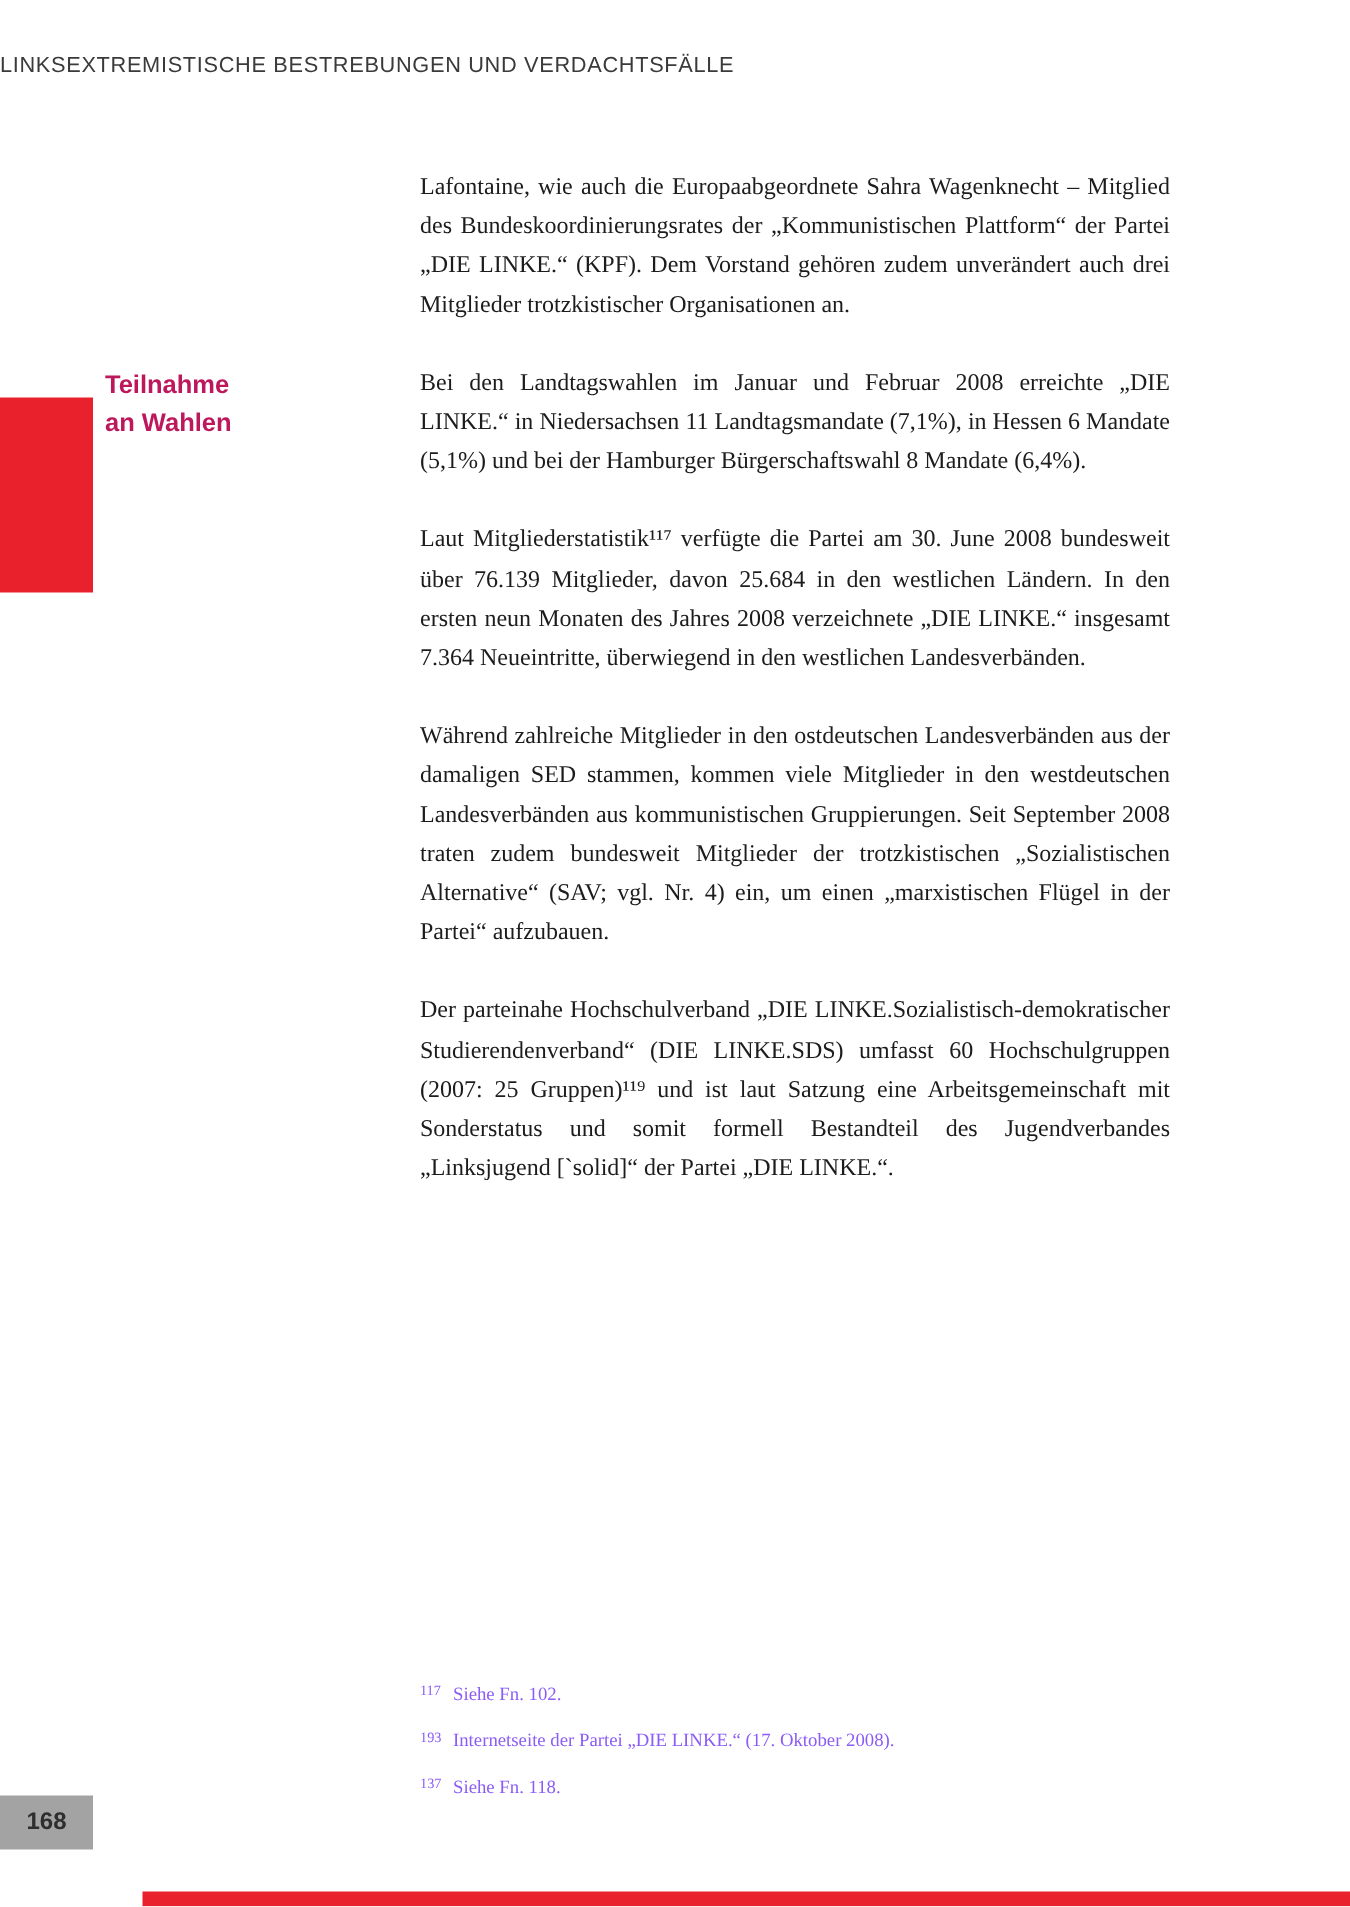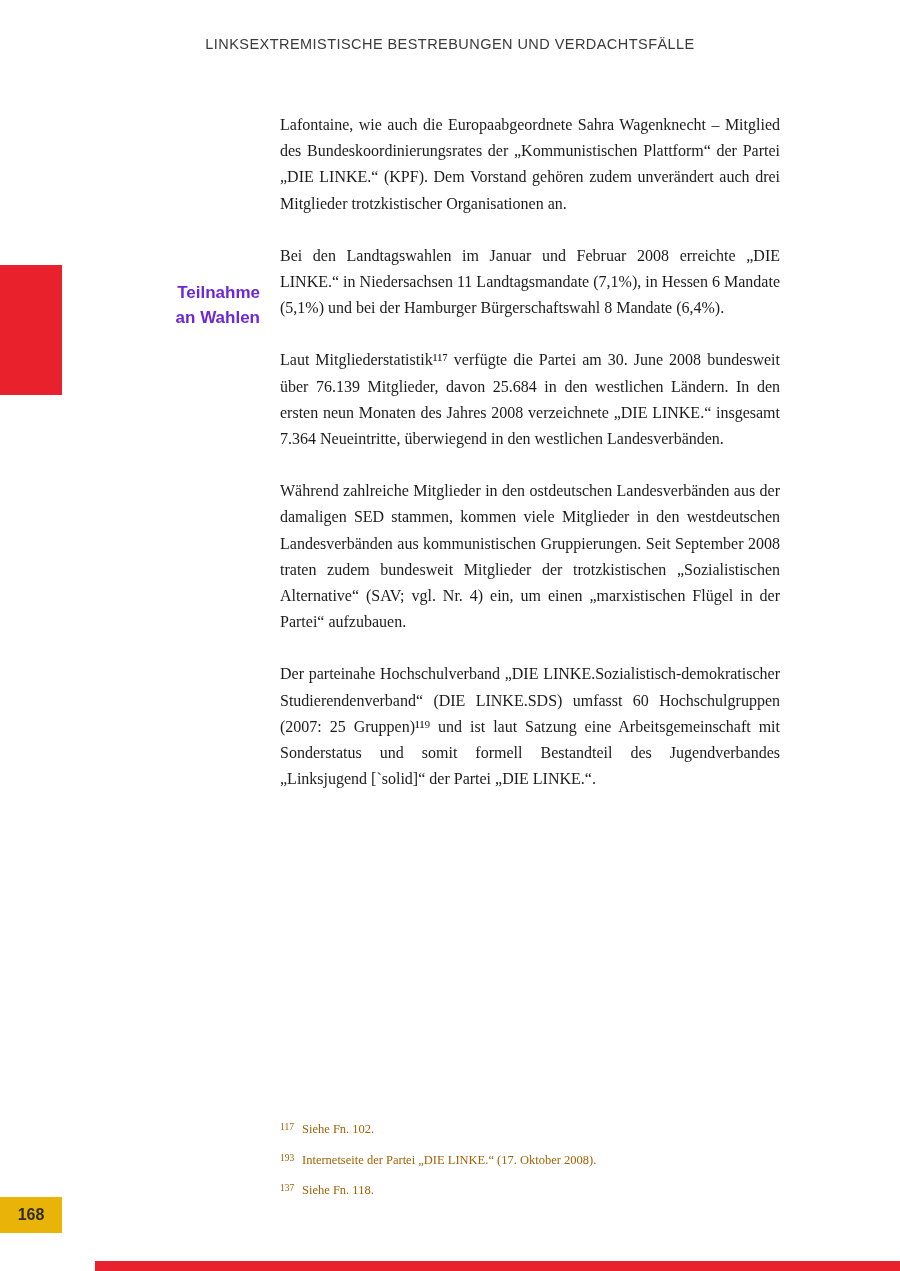--- a/index.html
+++ b/index.html
@@ -10,21 +10,21 @@
     background: #ffffff;
     overflow: hidden;
     font-family: "Liberation Serif", serif;
     color: #1c1c1c;
   }
   .header {
     position: absolute;
     top: 36px;
     left: 0;
     width: 100%;
-    text-align: center;
+    text-align: left;
     font-family: "Liberation Sans", sans-serif;
     font-size: 14.5px;
     letter-spacing: 0.45px;
     color: #3a3a3a;
   }
   .chapter-marker {
     position: absolute;
     left: 0;
     top: 265px;
     width: 62px;
@@ -36,62 +36,60 @@
     top: 112px;
     left: 280px;
     width: 500px;
   }
   .section { position: relative; }
   .margin-label {
     position: absolute;
     top: 1px;
     right: calc(100% + 20px);
     width: 190px;
-    text-align: right;
     font-family: "Liberation Sans", sans-serif;
     font-weight: 700;
     font-size: 17px;
     line-height: 25px;
-    color: #6d28d9;
+    color: #be185d;
     white-space: pre-line;
-    margin-top: 36px;
   }
   .para {
     margin: 0 0 26px 0;
     font-size: 16px;
     line-height: 26.2px;
     text-align: justify;
     hyphens: auto;
     -webkit-hyphens: auto;
   }
   .footnotes {
     position: absolute;
     top: 1122px;
     left: 280px;
     width: 520px;
     font-size: 12.5px;
     line-height: 1.25;
-    color: #a16207;
+    color: #8b5cf6;
   }
   .footnote { margin-bottom: 15px; }
   .fn-num {
     display: inline-block;
     min-width: 15px;
     margin-right: 7px;
     font-size: 9.5px;
     position: relative;
     top: -3px;
   }
   .page-number-box {
     position: absolute;
     left: 0;
     top: 1197px;
     width: 62px;
     height: 36px;
-    background: #eab308;
+    background: #a3a3a3;
     display: flex;
     align-items: center;
     justify-content: center;
     font-family: "Liberation Sans", sans-serif;
     font-weight: 700;
     font-size: 16px;
     color: #2e2e2e;
   }
   .bottom-bar {
     position: absolute;

